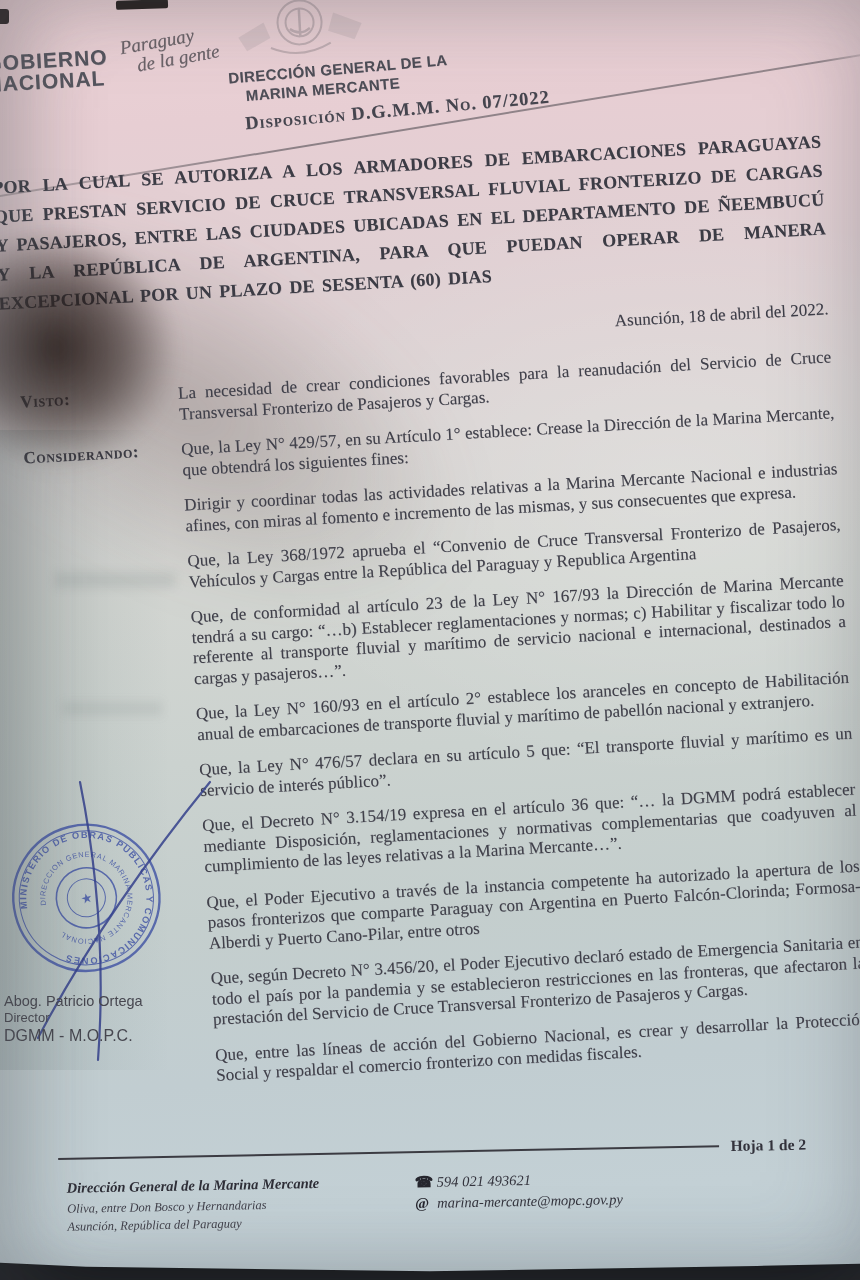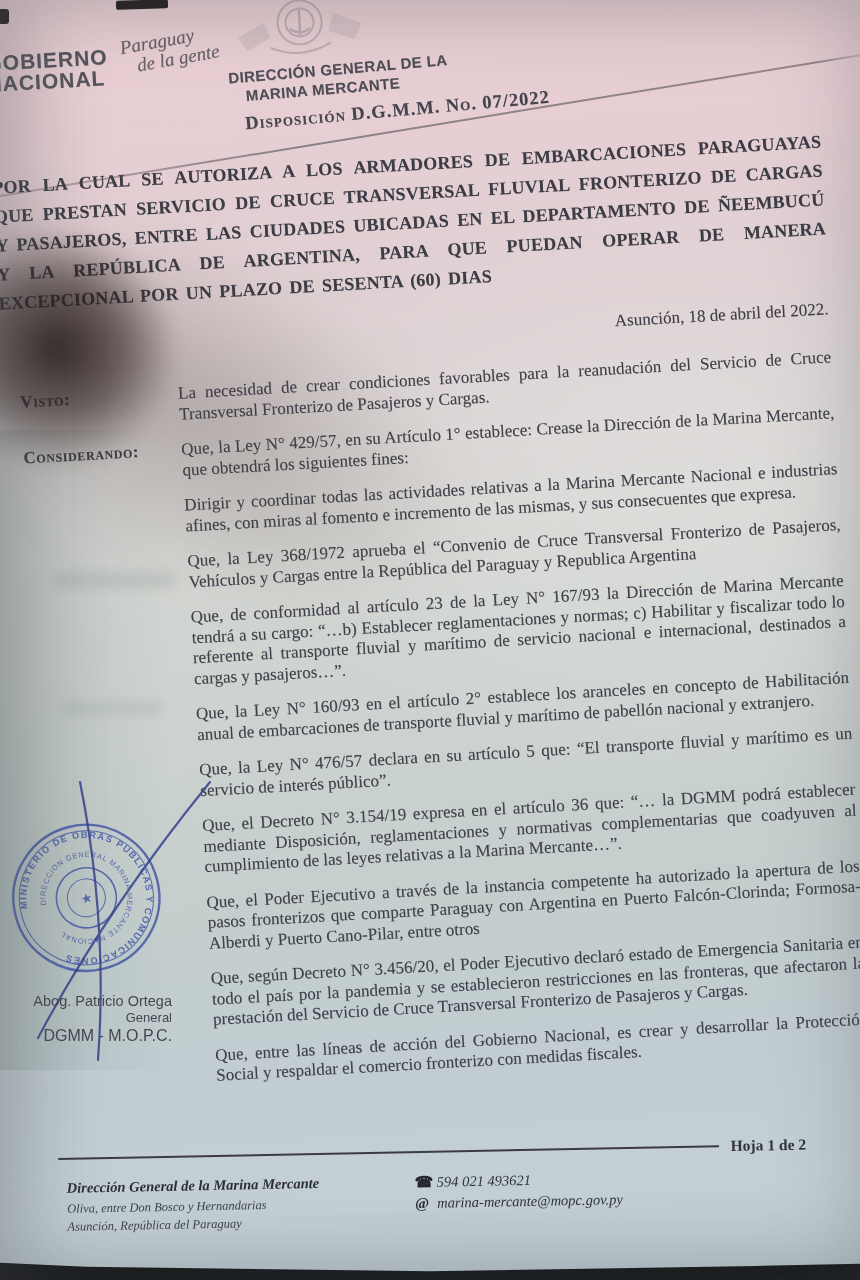--- a/index.html
+++ b/index.html
@@ -77,21 +77,21 @@
   .para{display:grid;grid-template-columns:158px 1fr;margin-bottom:15px;}
   .plabel{
     font-variant:small-caps;font-weight:bold;font-size:17px;letter-spacing:0.6px;color:#3c3c45;
   }
   .ptext{font-size:17px;line-height:20.5px;text-align:justify;color:#40404a;}
   
   .stamp-wrap{position:absolute;left:0px;top:800px;width:240px;height:300px;}
   .stamp-svg{position:absolute;left:0;top:0;opacity:0.78;transform:rotate(-14deg);}
   .sig-svg{position:absolute;left:0;top:-30px;opacity:0.85;}
   .signer{
-    position:absolute;left:4px;top:192px;width:168px;text-align:right;
+    position:absolute;left:4px;top:192px;width:168px;text-align:left;
     font-family:"Liberation Sans", sans-serif;color:#474750;line-height:1.25;
   }
   .signer .name{font-size:14.5px;}
   .signer .role{font-size:13px;}
   .signer .org{font-size:16px;}
   
   .footer-wrap{position:absolute;left:58px;top:1150px;width:748px;transform:rotate(-1.1deg);transform-origin:0 0;}
   .rule-row{display:flex;align-items:center;}
   .rule{flex:1;height:2.4px;background:#3b3b42;margin-right:12px;}
   .page-no{font-weight:bold;font-size:15.5px;color:#33333c;white-space:nowrap;}
@@ -219,21 +219,21 @@
       <circle cx="87" cy="140" r="1.8" fill="#3c4fa3"></circle>
     </svg>
     <svg class="sig-svg" width="240" height="300" viewBox="0 0 240 300">
       <g stroke="#35418c" stroke-width="2.2" fill="none" stroke-linecap="round">
         <path d="M 38 268 C 78 192, 132 108, 210 12"></path>
         <path d="M 80 12 C 96 92, 106 182, 98 290"></path>
       </g>
     </svg>
     <div class="signer">
       <div class="name">Abog. Patricio Ortega</div>
-      <div class="role">General</div>
+      <div class="role">Director</div>
       <div class="org">DGMM - M.O.P.C.</div>
     </div>
   </div>
 
   <div class="footer-wrap">
     <div class="rule-row">
       <div class="rule"></div>
       <div class="page-no">Hoja 1 de 2</div>
     </div>
     <div class="footer-cols">

